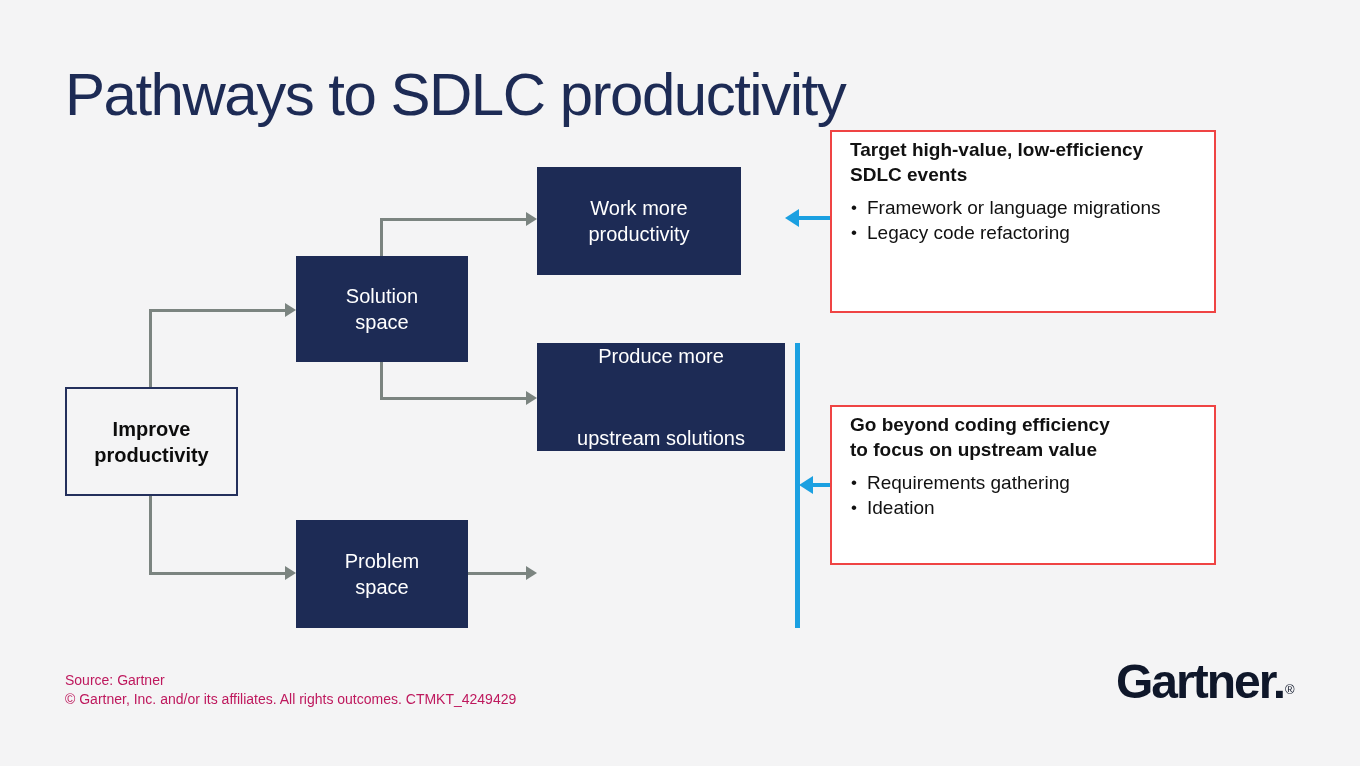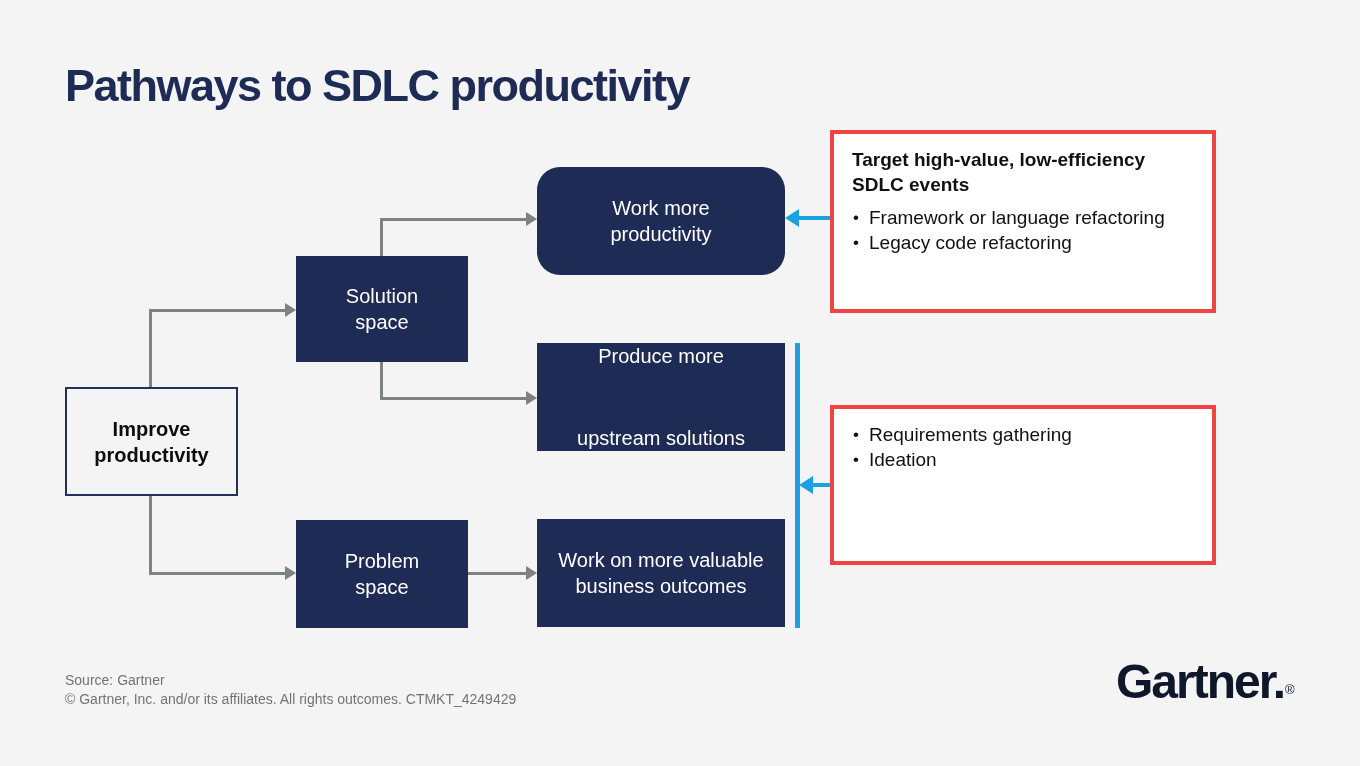--- a/index.html
+++ b/index.html
@@ -8,39 +8,39 @@
     font-family: "Liberation Sans", sans-serif;
     background:#f4f4f5;
     position:relative;
     overflow:hidden;
   }
   .canvas { position:absolute; inset:0; background:#f4f4f5; }
 
   
   .title {
     position:absolute; left:65px; top:60px;
-    font-size:45px; font-weight:700; letter-spacing:-1.5px;
+    font-size:60px; font-weight:400; letter-spacing:-1.5px;
     color:#1d2b55;
   }
 
   
   .node {
     position:absolute;
     display:flex; flex-direction:column;
     align-items:center; justify-content:center;
     text-align:center;
     font-size:20px; line-height:26px;
   }
   .node.filled { background:#1d2b55; color:#ffffff; font-weight:400; }
   .node.outlined { background:transparent; border:2px solid #24305c; color:#0d0d0d; font-weight:700; }
 
   .n-improve     { left:65px;  top:387px; width:173px; height:109px; }
   .n-solution    { left:296px; top:256px; width:172px; height:106px; }
   .n-problem     { left:296px; top:520px; width:172px; height:108px; }
-  .n-efficiently { left:537px; top:167px; width:248px; height:108px;border-radius:23px; }
+  .n-efficiently { left:537px; top:167px; width:204px; height:108px; }
   .n-produce     { left:537px; top:343px; width:248px; height:108px;justify-content:space-between; }
   .n-outcomes    { left:537px; top:519px; width:248px; height:108px; }
 
   
   .conn { position:absolute; background:#7b8480; }
   .arrow-r {
     position:absolute; width:0; height:0;
     border-top:7px solid transparent;
     border-bottom:7px solid transparent;
     border-left:11px solid #7b8480;
@@ -71,42 +71,42 @@
   .bracket   { left:795px; top:343px; width:5px; height:285px; }
   .ba1-line  { left:799px; top:216px; width:31px; height:4px; }
   .ba1-head  { left:785px; top:209px; }
   .ba2-line  { left:813px; top:483px; width:17px; height:4px; }
   .ba2-head  { left:799px; top:476px; }
 
   
   .callout {
     position:absolute;
     background:#ffffff;
-    border:4px solid #ef4444;
-    padding:13px 36px 12px 18px;
+    border:2px solid #ef4444;
+    padding:5px 36px 12px 18px;
     color:#111111;
   }
   .callout-1 { left:830px; top:130px; width:386px; height:183px; }
   .callout-2 { left:830px; top:405px; width:386px; height:160px; }
   .callout h3 { font-size:19px; line-height:25px; font-weight:700; margin-bottom:8px; }
   .callout ul { list-style:none; }
   .callout li {
     position:relative; padding-left:17px;
     font-size:19px; line-height:25px; font-weight:400;
   }
   .callout li::before {
     content:"\2022";
     position:absolute; left:1px; top:0;
     font-size:17px;
   }
 
   
   .footer {
     position:absolute; left:65px; top:671px;
-    font-size:14px; line-height:19px; color:#737373;
+    font-size:14px; line-height:19px; color:#be185d;
   }
 
   
   .logo {
     position:absolute; left:1116px; top:654px;
     font-size:48px; font-weight:700; letter-spacing:-2px;
     color:#0f172a; white-space:nowrap;
   }
   .logo .reg {
     font-size:13px; font-weight:400; letter-spacing:0;
@@ -133,24 +133,20 @@
     <div>space</div>
   </div>
   <div class="node filled n-efficiently">
     <div>Work more</div>
     <div>productivity</div>
   </div>
   <div class="node filled n-produce">
     <div>Produce more</div>
     <div>upstream solutions</div>
   </div>
-  <div class="node filled n-outcomes">
-    <div>Work on more valuable</div>
-    <div>business outcomes</div>
-  </div>
 
   <div class="conn c1"></div>
   <div class="conn c2"></div>
   <div class="arrow-r a2"></div>
   <div class="conn c3"></div>
   <div class="conn c4"></div>
   <div class="arrow-r a4"></div>
   <div class="conn c5"></div>
   <div class="conn c6"></div>
   <div class="arrow-r a6"></div>
@@ -165,26 +161,30 @@
   <div class="arrow-l-blue ba1-head"></div>
   <div class="blue-line ba2-line"></div>
   <div class="arrow-l-blue ba2-head"></div>
 
   <div class="callout callout-1">
     <h3>
       <span>Target high-value, low-efficiency</span><br>
       <span>SDLC events</span>
     </h3>
     <ul>
-      <li>Framework or language refactoring</li>
+      <li>Framework or language migrations</li>
       <li>Legacy code refactoring</li>
     </ul>
   </div>
 
   <div class="callout callout-2">
+    <h3>
+      <span>Go beyond coding efficiency</span><br>
+      <span>to focus on upstream value</span>
+    </h3>
     <ul>
       <li>Requirements gathering</li>
       <li>Ideation</li>
     </ul>
   </div>
 
   <div class="footer">
     <div>Source: Gartner</div>
     <div>© Gartner, Inc. and/or its affiliates. All rights outcomes. CTMKT_4249429</div>
   </div>

